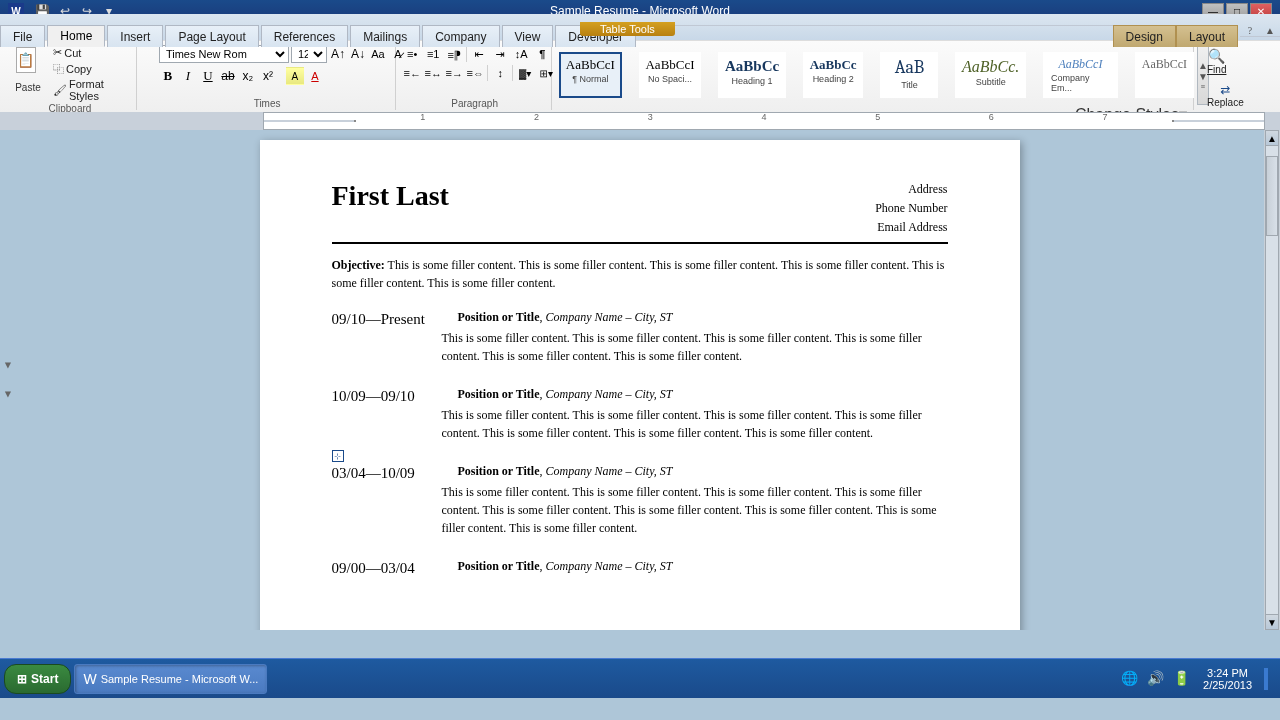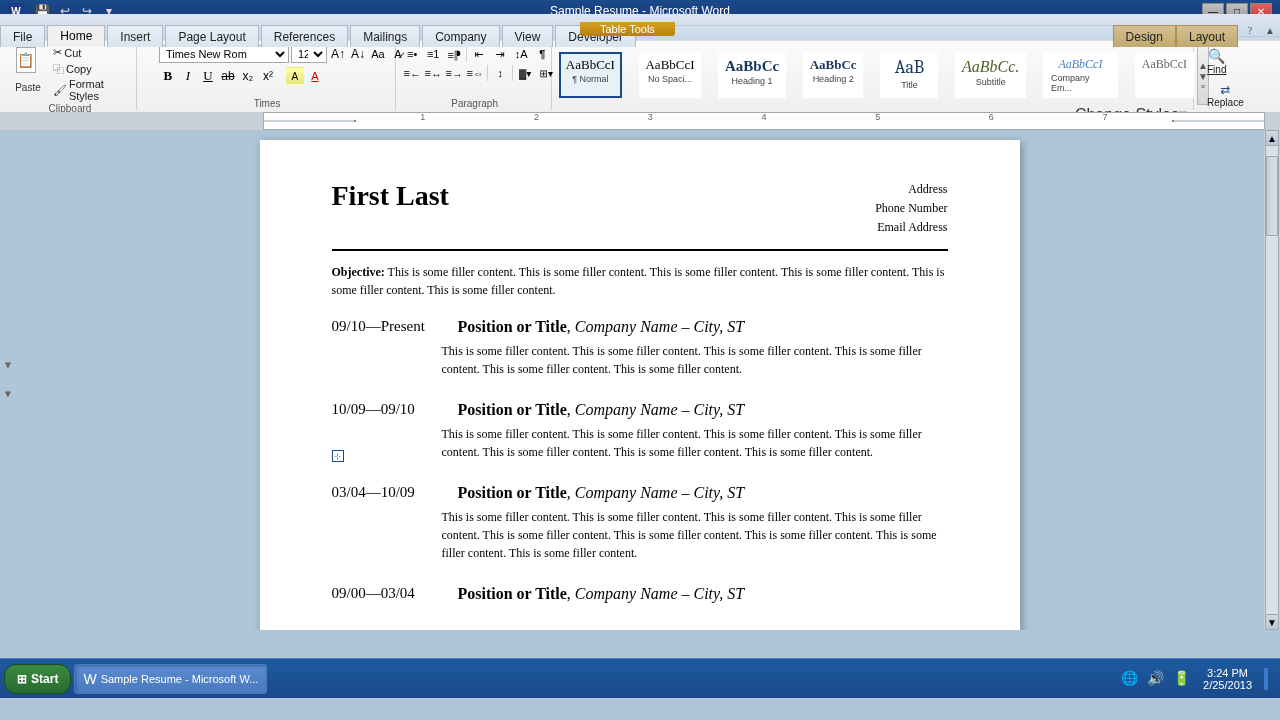--- a/index.html
+++ b/index.html
@@ -194,21 +194,21 @@
       padding: 40px 72px 40px 72px;
       box-shadow: 2px 2px 8px rgba(0,0,0,0.3);
       position: relative;
     }
 
     
     .resume-header {
       display: flex;
       justify-content: space-between;
       align-items: flex-start;
-      padding-bottom: 11px;
+      padding-bottom: 4px;
       border-bottom: 2px solid #000;
       margin-bottom: 12px;
     }
     .resume-name {
       font-size: 28px;
       font-weight: bold;
       font-family: 'Times New Roman', Times, serif;
     }
     .resume-contact {
       text-align: right;
@@ -242,21 +242,21 @@
       font-family: 'Times New Roman', Times, serif;
     }
     .work-date {
       width: 110px;
       min-width: 110px;
       font-size: 15px;
       line-height: 1.5;
     }
     .work-details { flex: 1; }
     .work-title {
-      font-size: 16px;
+      font-size: 12px;
       line-height: 1.5;
       margin-bottom: 3px;
       padding-left: 16px;
     }
     .work-title strong { font-weight: bold; }
     .work-title em { font-style: italic; }
     .work-desc {
       font-size: 12px;
       line-height: 1.5;
     }

